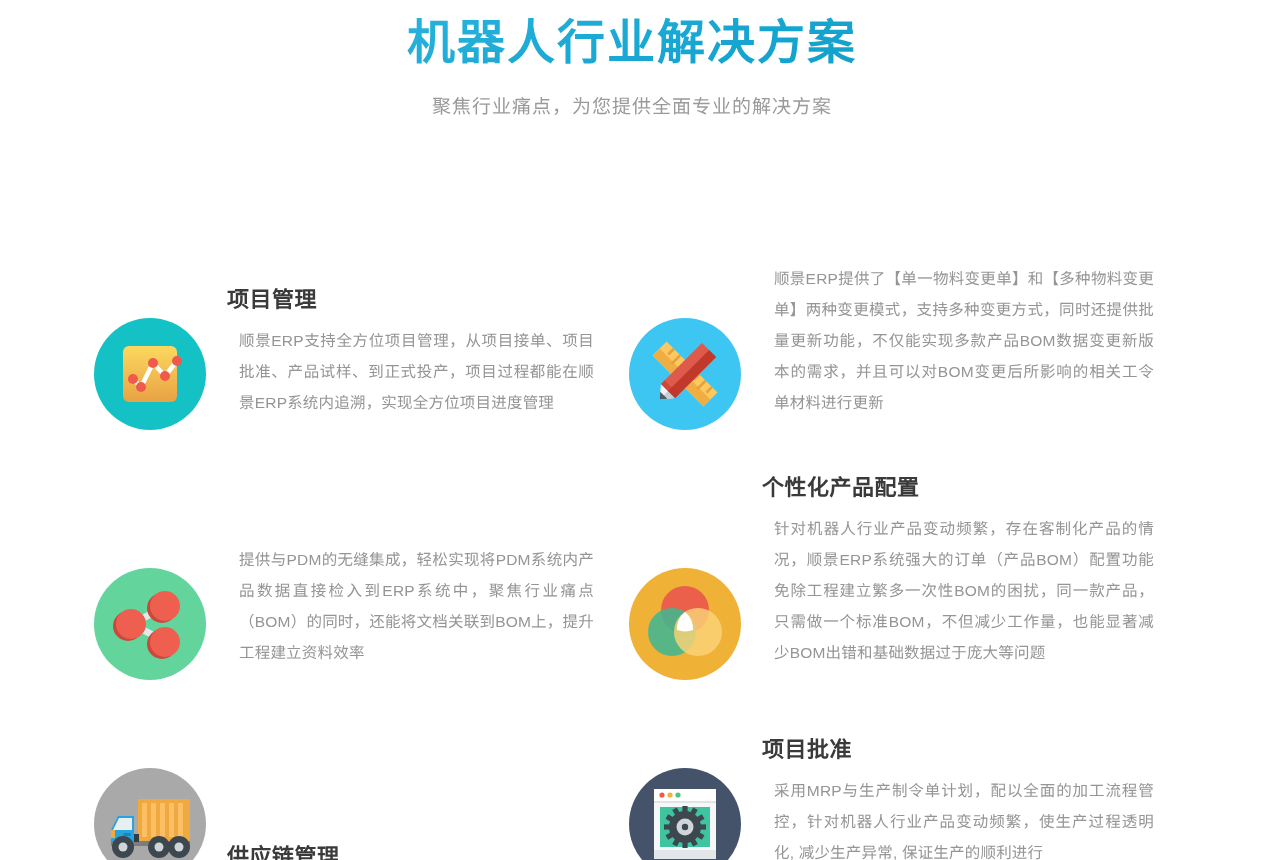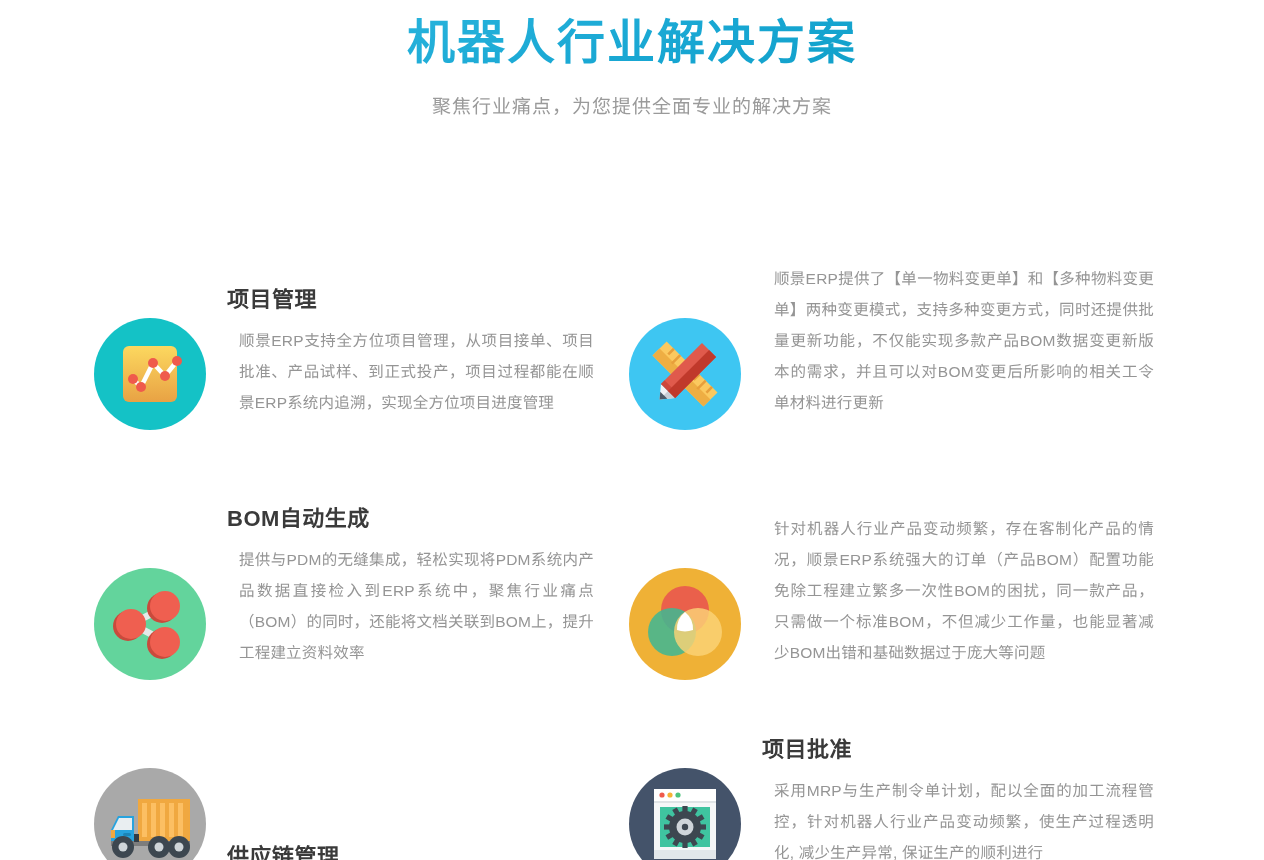--- a/index.html
+++ b/index.html
@@ -173,38 +173,38 @@
           </g>
           <circle cx="34" cy="58" r="15" fill="#c94a3c"></circle>
           <circle cx="68" cy="40" r="15" fill="#c94a3c"></circle>
           <circle cx="68" cy="76" r="15" fill="#c94a3c"></circle>
           <circle cx="37" cy="56" r="15" fill="#ef5f50"></circle>
           <circle cx="71" cy="38" r="15" fill="#ef5f50"></circle>
           <circle cx="71" cy="74" r="15" fill="#ef5f50"></circle>
         </svg>
       </div>
       <div class="card-body">
-        <h3 class="card-title">BOM自动生成</h3>
         <p class="card-text">提供与PDM的无缝集成，轻松实现将PDM系统内产品数据直接检入到ERP系统中，聚焦行业痛点（BOM）的同时，还能将文档关联到BOM上，提升工程建立资料效率</p>
       </div>
     </div>
 
     <div class="card col-right r2">
       <div class="icon-wrap">
         <svg viewBox="0 0 112 112" xmlns="http://www.w3.org/2000/svg">
           <circle cx="56" cy="56" r="56" fill="#efb136"></circle>
           <g opacity="0.92">
             <circle cx="56" cy="42" r="24" fill="#ea5a4d"></circle>
             <circle cx="43" cy="64" r="24" fill="#34b79a" opacity="0.88"></circle>
             <circle cx="69" cy="64" r="24" fill="#fcd77c" opacity="0.82"></circle>
           </g>
           <path d="M56 44 A22 22 0 0 1 64 62 A24 24 0 0 1 48 62 A22 22 0 0 1 56 44 Z" fill="#ffffff"></path>
         </svg>
       </div>
       <div class="card-body">
+        <h3 class="card-title">个性化产品配置</h3>
         <p class="card-text">针对机器人行业产品变动频繁，存在客制化产品的情况，顺景ERP系统强大的订单（产品BOM）配置功能免除工程建立繁多一次性BOM的困扰，同一款产品，只需做一个标准BOM，不但减少工作量，也能显著减少BOM出错和基础数据过于庞大等问题</p>
       </div>
     </div>
 
     <div class="card col-left r3">
       <div class="icon-wrap">
         <svg viewBox="0 0 112 112" xmlns="http://www.w3.org/2000/svg">
           <circle cx="56" cy="56" r="56" fill="#a9a9a9"></circle>
 
           <rect x="44" y="31" width="52" height="42" fill="#f0a840"></rect>

